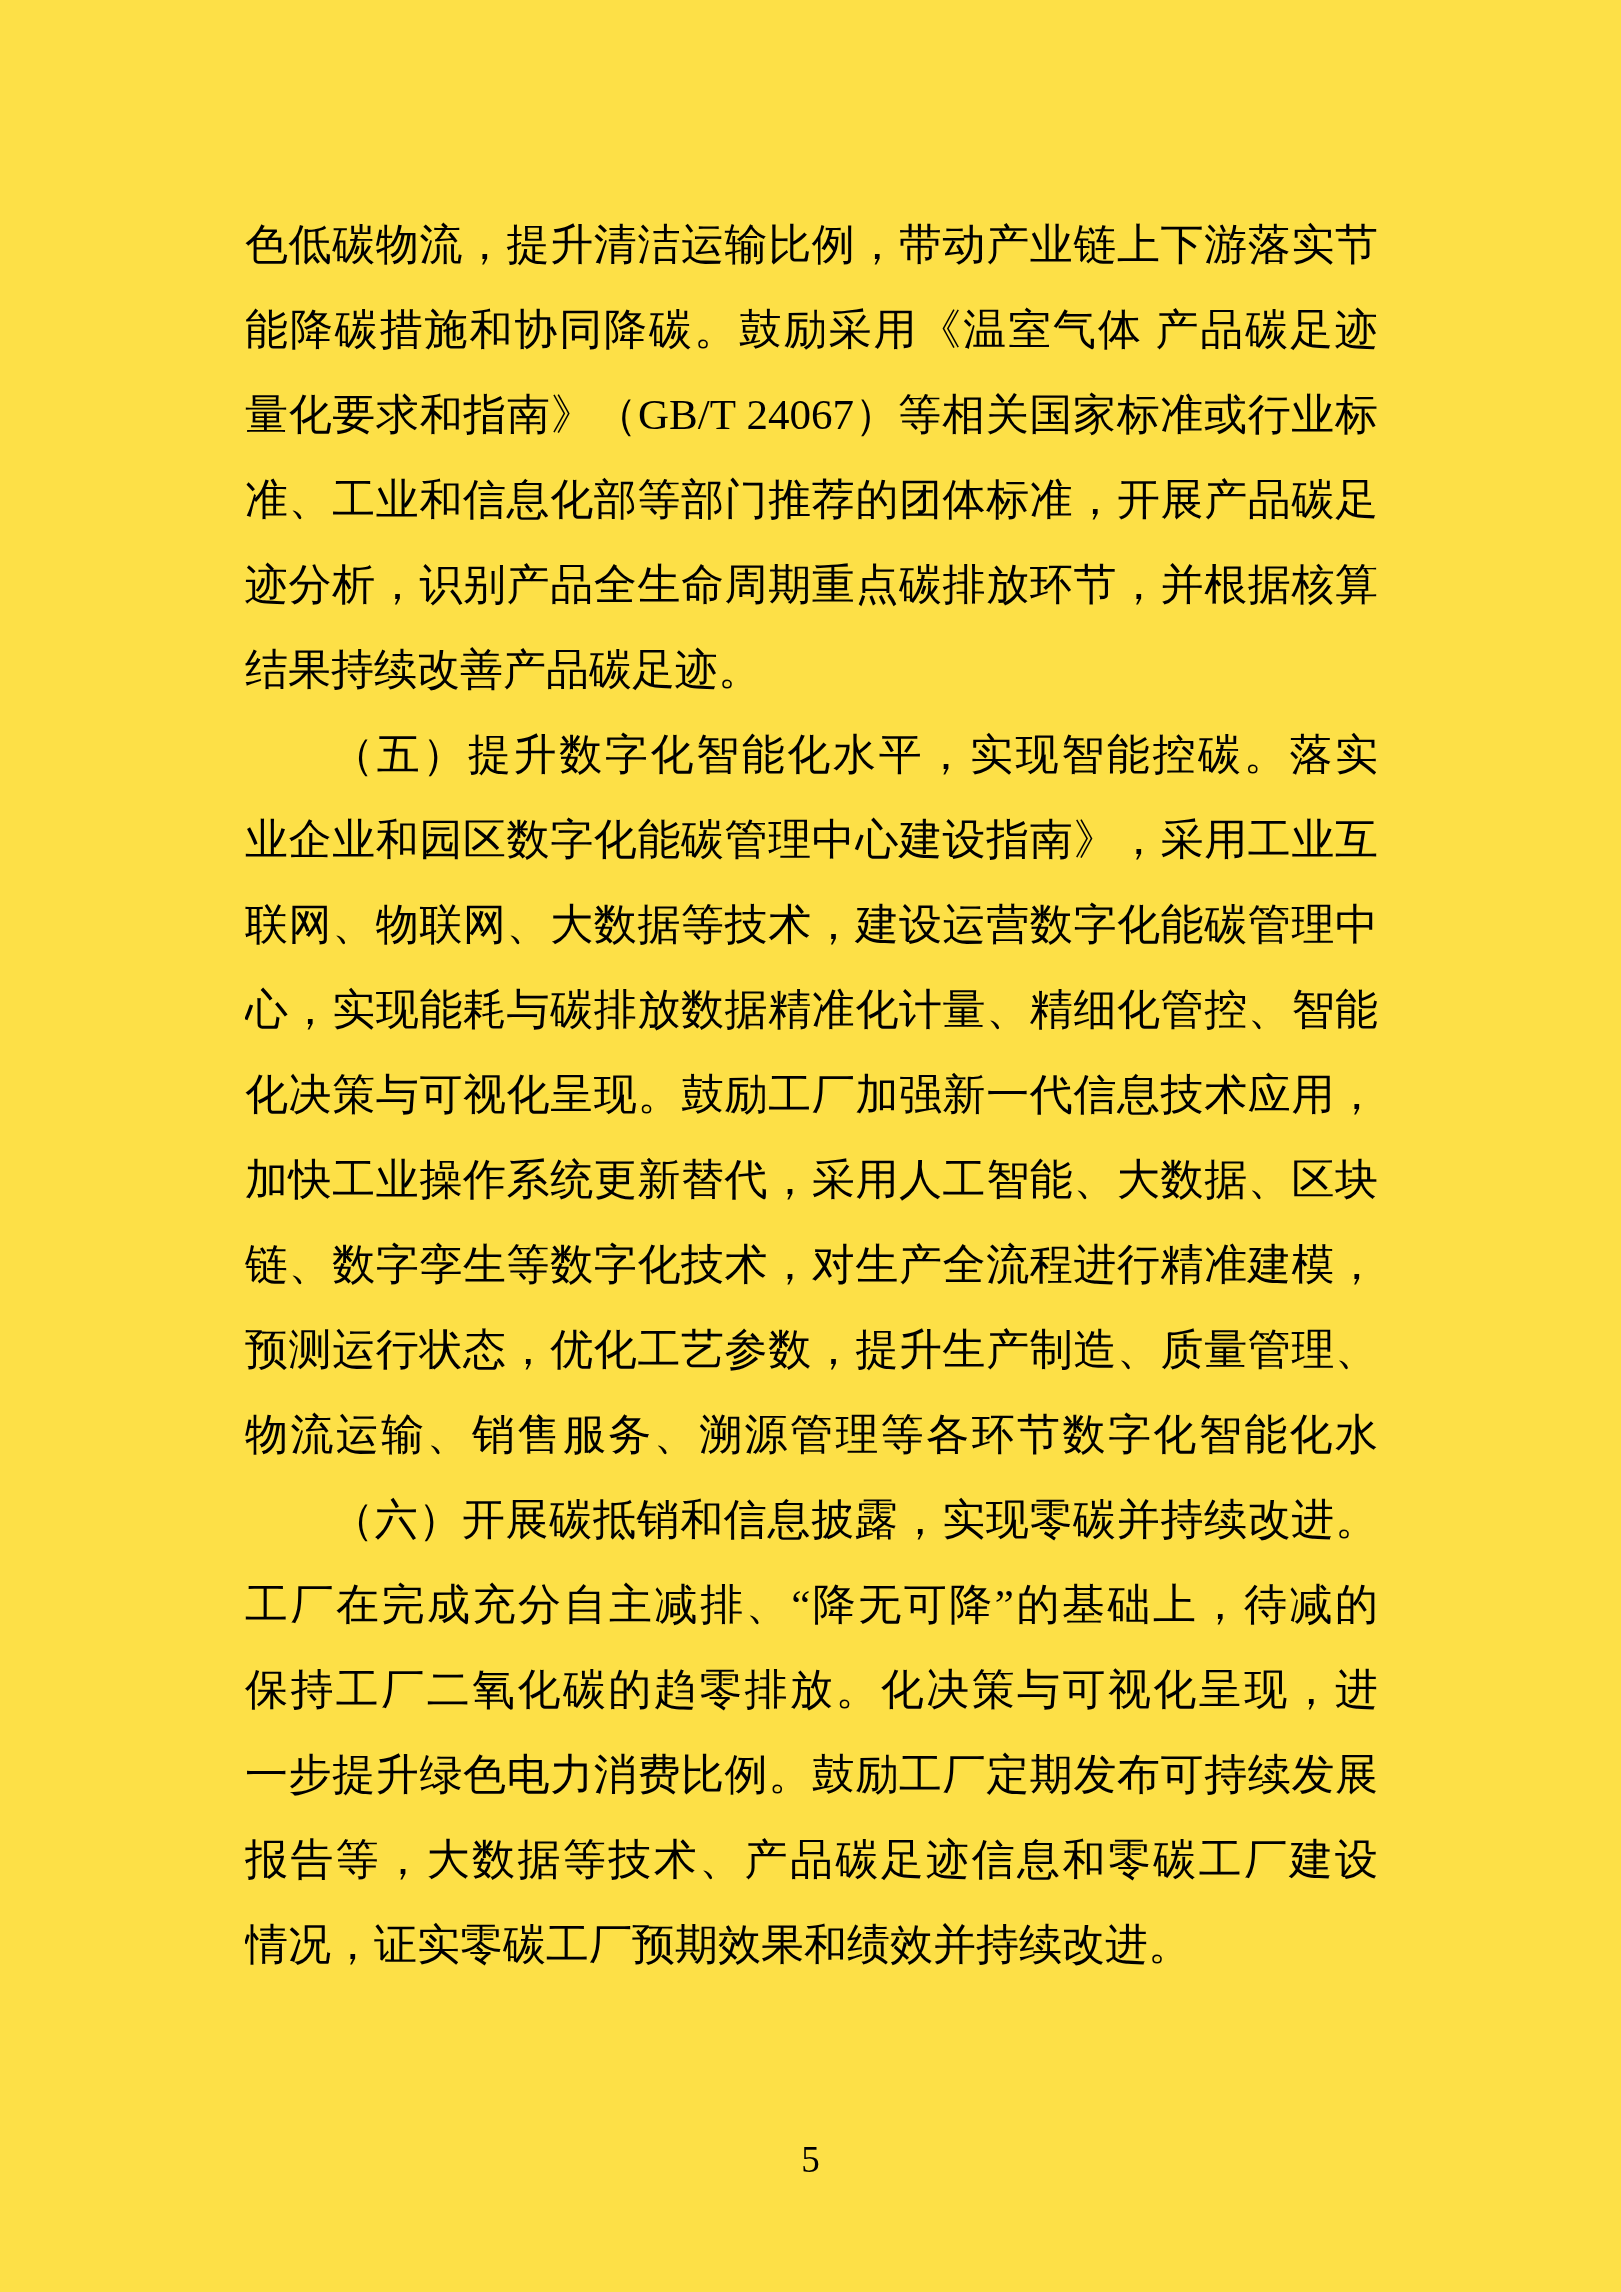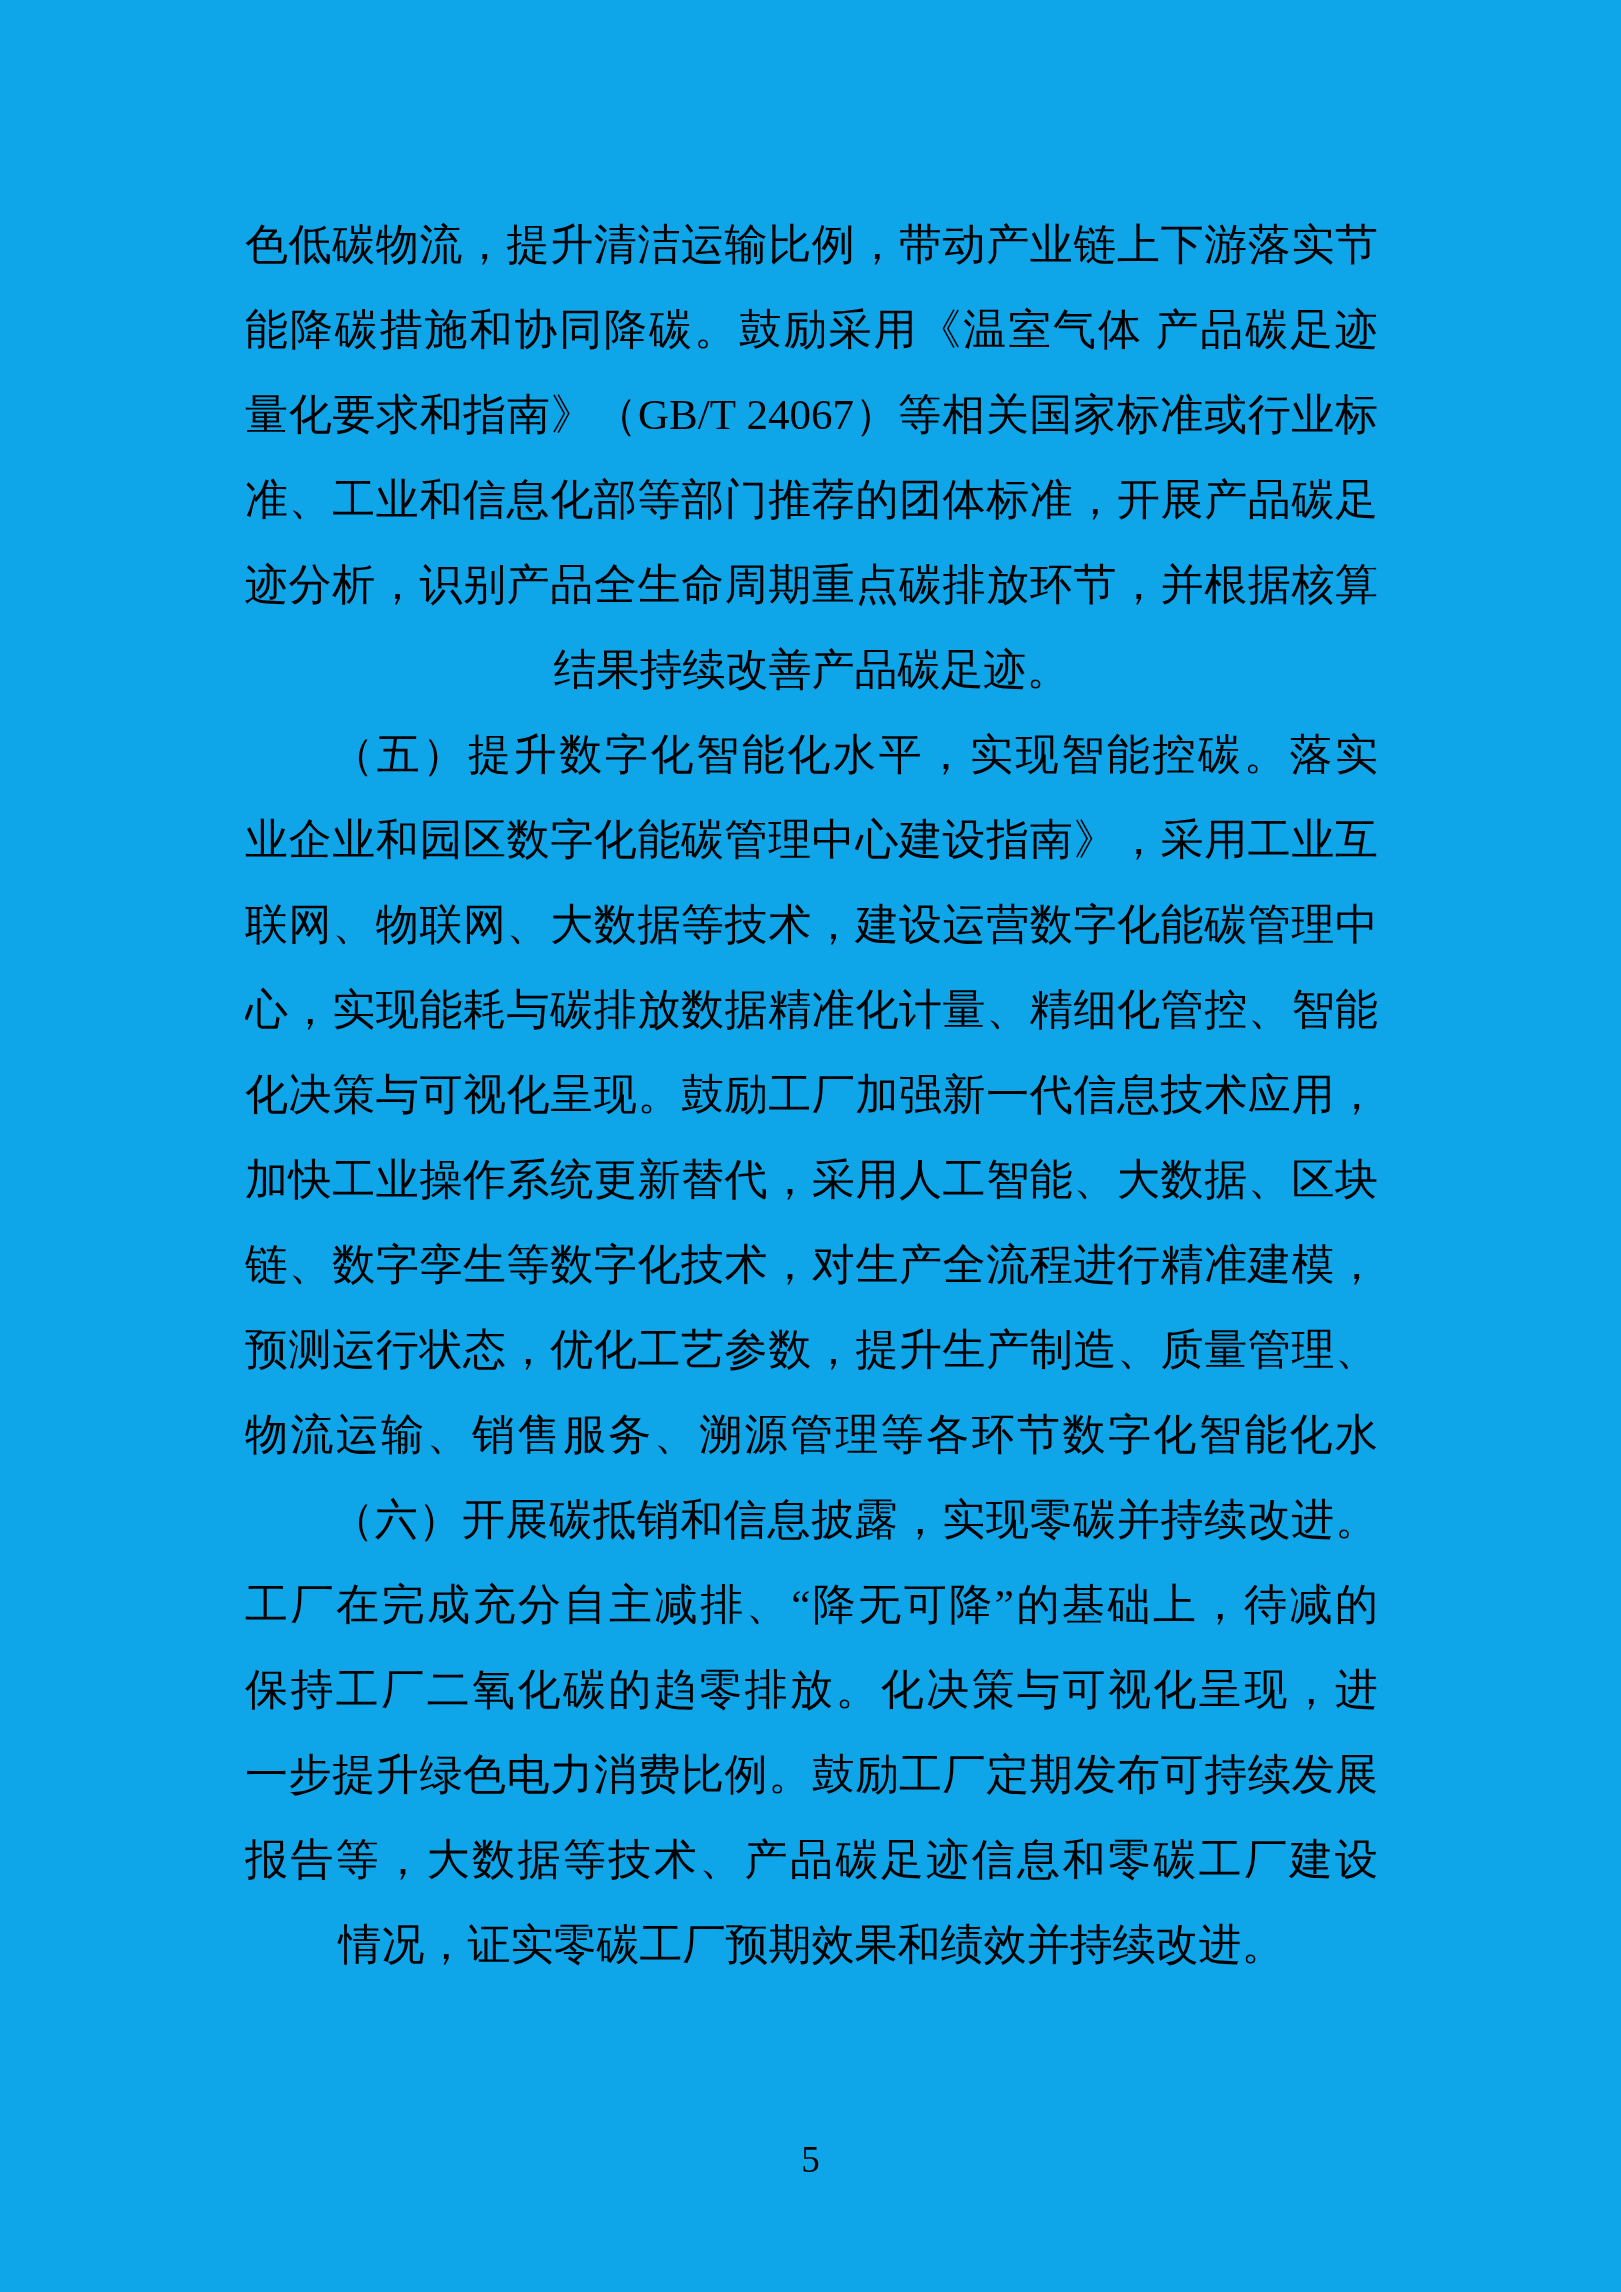--- a/index.html
+++ b/index.html
@@ -4,37 +4,37 @@
 <style>
   html, body {
     margin: 0;
     padding: 0;
     background: #ffffff;
   }
   .page {
     position: relative;
     width: 1621px;
     height: 2293px;
-    background: #0ea5e9;
+    background: #fde047;
     overflow: hidden;
     font-family: "Liberation Serif", "DejaVu Serif", serif;
     color: #000000;
   }
   .text-block {
     position: absolute;
     left: 245px;
     top: 202px;
     width: 1133px;
   }
   .line {
     height: 85px;
     line-height: 85px;
     font-size: 43px;
     letter-spacing: 0px;
-    text-align: center;
+    text-align: left;
     overflow: hidden;
   }
   .line.justify {
     text-align: justify;
     text-align-last: justify;
     text-justify: inter-character;
   }
   .line.indent {
     text-indent: 86px;
   }

